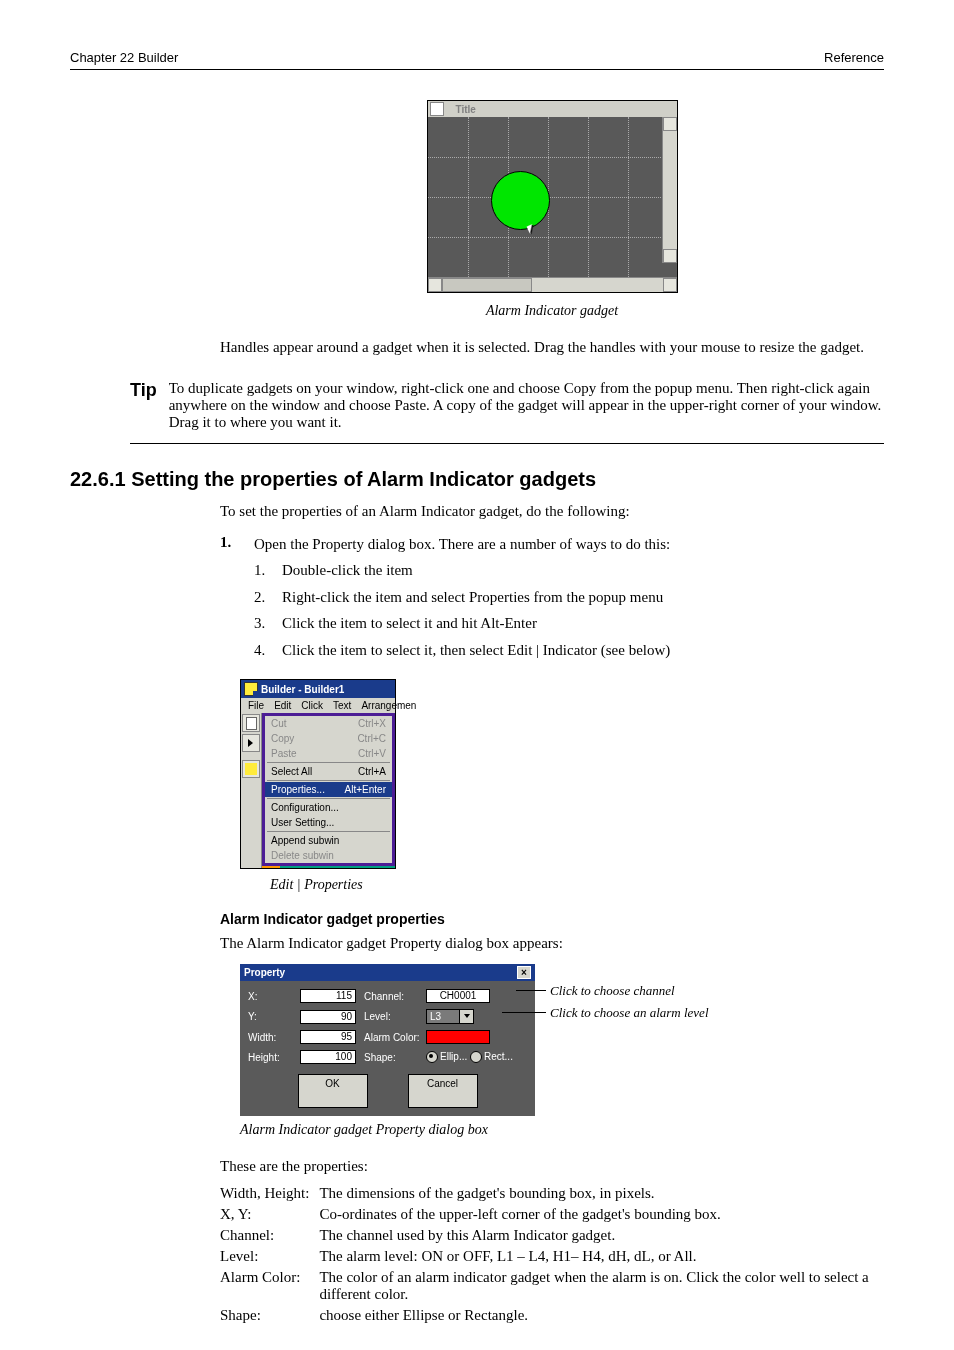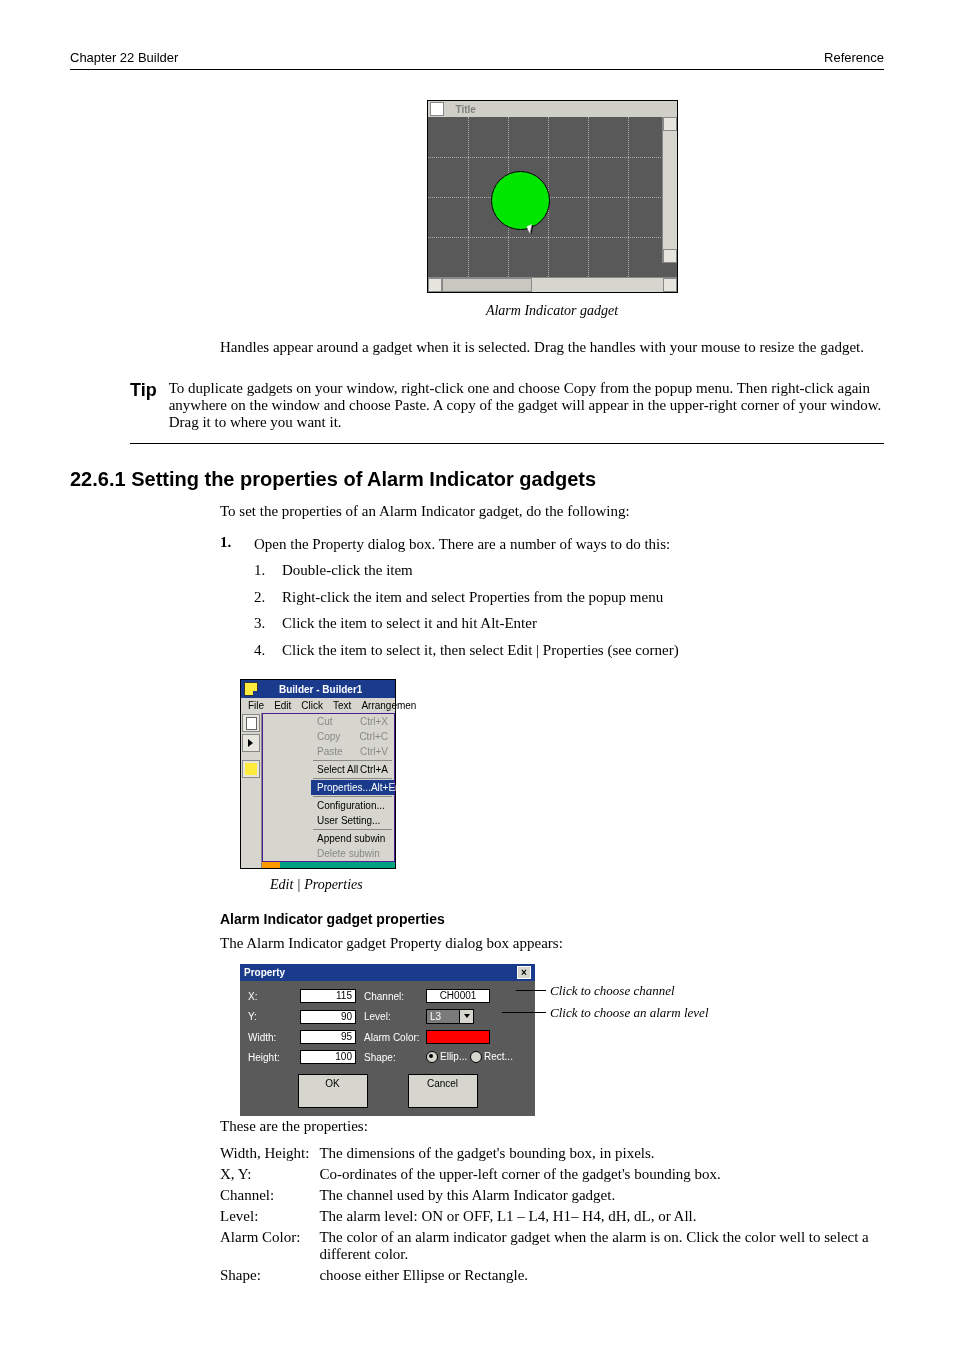--- a/index.html
+++ b/index.html
@@ -178,44 +178,43 @@
     display: inline-block;
     width: 154px;
     border: 1px solid #000;
     font-size: 10px;
   }
   .win2-titlebar {
     background: #1a3b8b;
     color: #fff;
     font-weight: bold;
     padding: 2px 3px;
-    display: flex; align-items: center; gap: 21px;
+    display: flex; align-items: center; gap: 3px;
   }
   .win2-icon { width: 12px; height: 12px; background: #ffeb3b; border: 1px solid #333; display: inline-block; position:relative;}
   .win2-icon::after{content:""; position:absolute; right:-1px; bottom:-1px; width:5px;height:5px;background:#1a3b8b;}
   .win2-menubar {
     background: #d6d6ce;
     display: flex;
     padding: 1px 2px;
   }
   .win2-menubar span { padding: 1px 5px; font-size:10px;}
   .win2-body { display:flex; background:#d6d6ce; height: 155px;}
   .win2-toolbar { width: 20px; background:#d6d6ce; border-right:1px solid #888; display:flex; flex-direction:column;}
   .tbtn { width:18px; height:18px; margin:1px auto; background:#e6e6de; border:1px solid #888; box-sizing:border-box; position:relative;}
   .tbtn.blank::after{content:"";position:absolute;left:3px;top:2px;width:9px;height:11px;background:#fff;border:1px solid #666;}
   .tbtn.arrow::after{content:"";position:absolute;left:5px;top:4px;width:0;height:0;border-left:5px solid #000;border-top:4px solid transparent;border-bottom:4px solid transparent;}
   .tbtn.sep{background:#d6d6ce;border:none;height:4px;}
   .tbtn.yell::after{content:"";position:absolute;left:2px;top:2px;right:2px;bottom:2px;background:#ffeb3b;}
   .win2-canvas { flex:1; position:relative; background:#00a080;}
   .win2-canvas-left { position:absolute; left:0; top:47px; bottom:0; width:18px; background:linear-gradient(#ffe600,#ff9800);}
   .dropdown {
     position:absolute; left: 0; top: 0; right:0;
-    background:#d6d6ce; border:1px solid #4c1d95;
+    background:#d6d6ce; border:3px solid #4c1d95;
     font-size:10px;
-    padding-left:48px;
   }
   .dd-item { display:flex; justify-content:space-between; padding:2px 6px; color:#000;}
   .dd-item.disabled { color:#888;}
   .dd-item.sel { background:#1a3b8b; color:#fff;}
   .dd-sep { border-top:1px solid #888; margin:1px 2px;}
 
   
   .dlg {
     display:inline-block;
     width: 295px;
@@ -353,21 +352,21 @@
         <div class="substep">
             <span class="n">2.</span>
             <span>Right-click the item and select Properties from the popup menu</span>
           </div>
         <div class="substep">
             <span class="n">3.</span>
             <span>Click the item to select it and hit Alt-Enter</span>
           </div>
         <div class="substep">
             <span class="n">4.</span>
-            <span>Click the item to select it, then select Edit | Properties (see corner)</span>
+            <span>Click the item to select it, then select Edit | Indicator (see below)</span>
           </div>
       </div>
     </div>
   </div>
 
   <div style="margin-left: 170px; margin-top: 14px;">
     <div class="win2">
       <div class="win2-titlebar">
         <span class="win2-icon"></span>
         <span>Builder - Builder1</span>
@@ -495,20 +494,21 @@
             <div class="dlg-btn">Cancel</div>
           </div>
         </div>
       </div>
       
       <div class="callout-line" style="left: 276px; top: 26px; width: 30px;"></div>
       <div class="callout" style="left: 310px; top: 19px;">Click to choose channel</div>
       <div class="callout-line" style="left: 262px; top: 48px; width: 44px;"></div>
       <div class="callout" style="left: 310px; top: 41px;">Click to choose an alarm level</div>
     </div>
+    <div class="fig-label" style="text-align:left; margin-top:6px;">Alarm Indicator gadget Property dialog box</div>
   </div>
 
   <div class="body-text" style="margin-left: 150px;">These are the properties:</div>
   <table class="table-props" style="margin-left: 150px; margin-top: 6px;">
     <tbody>
         <tr>
           <td>Width, Height:</td>
           <td>The dimensions of the gadget's bounding box, in pixels.</td>
         </tr>
     <tr>

